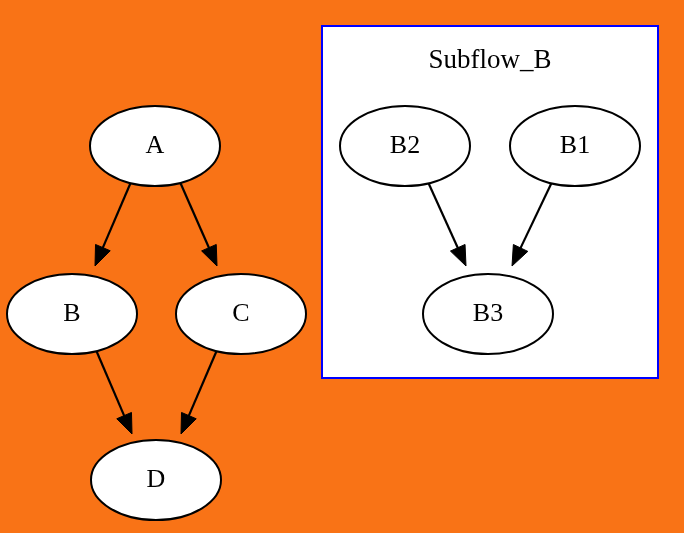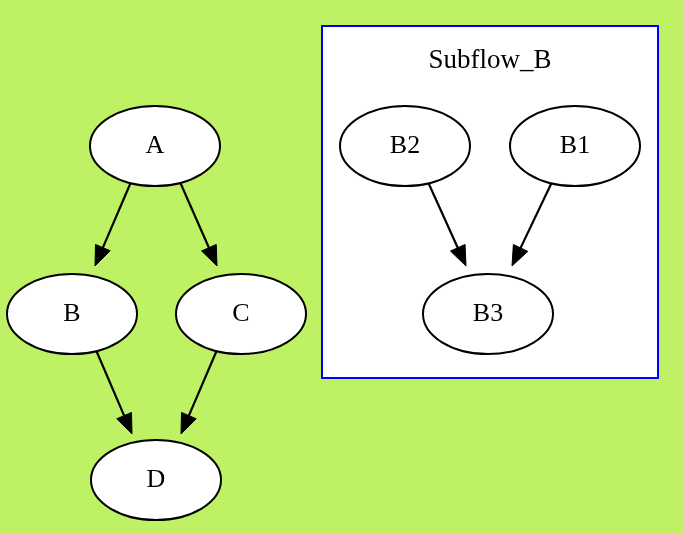--- a/index.html
+++ b/index.html
@@ -4,21 +4,21 @@
 <style>
   html, body {
     margin: 0;
     padding: 0;
     background: #ffffff;
   }
   #canvas {
     position: relative;
     width: 684px;
     height: 533px;
-    background: #bef264;
+    background: #f97316;
     overflow: hidden;
     font-family: "Liberation Serif", "DejaVu Serif", serif;
   }
   svg.graph-layer {
     position: absolute;
     left: 0;
     top: 0;
     width: 684px;
     height: 533px;
     display: block;

